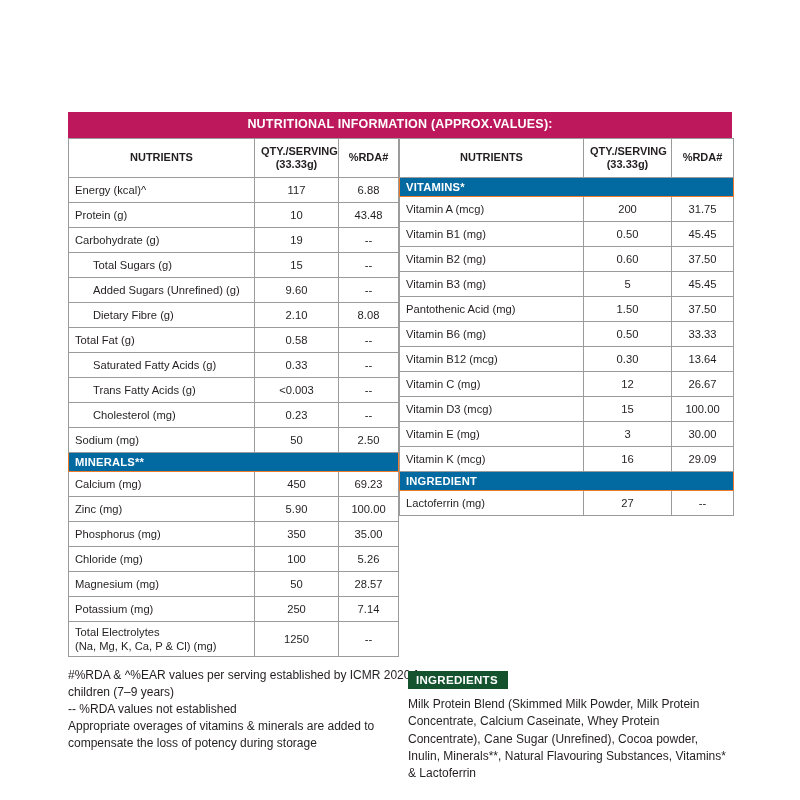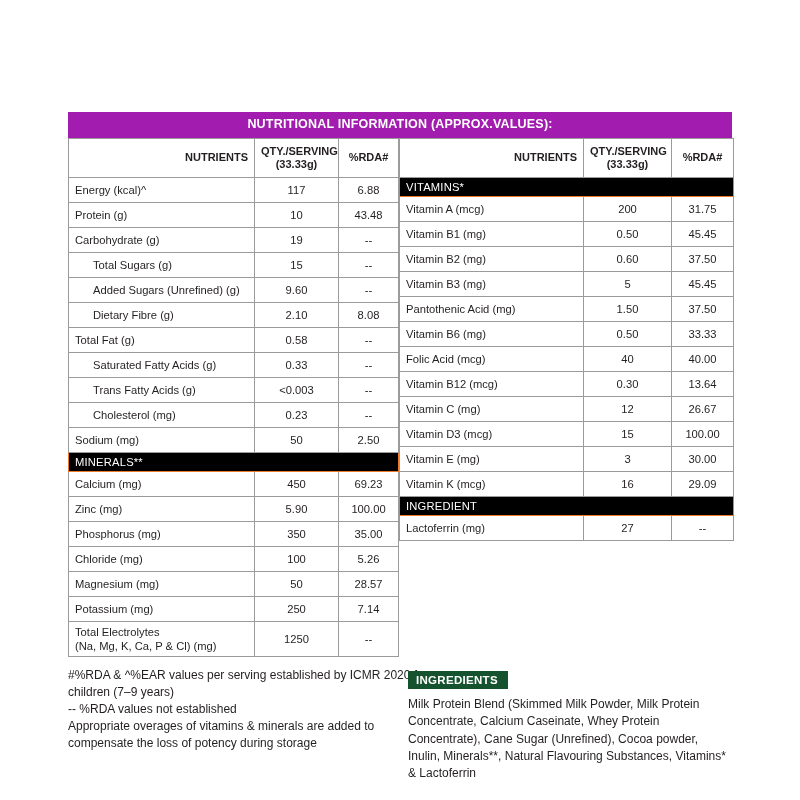--- a/index.html
+++ b/index.html
@@ -15,21 +15,21 @@
     position: relative;
     overflow: hidden;
   }
   .page {
     position: absolute;
     left: 68px;
     top: 112px;
     width: 664px;
   }
   .banner {
-    background: #a21caf;
+    background: #be185d;
     color: #ffffff;
     text-align: center;
     font-size: 12.5px;
     font-weight: bold;
     letter-spacing: 0.2px;
     padding: 6px 0 6px 0;
     line-height: 1.1;
   }
   .serving {
     text-align: center;
@@ -53,41 +53,41 @@
   table, td, th {
     border: 1px solid #9b9b9b;
   }
   th, td {
     padding: 3px 6px;
     vertical-align: middle;
   }
   thead th {
     font-size: 11px;
     font-weight: bold;
-    text-align: right;
+    text-align: center;
     height: 32px;
     line-height: 1.15;
   }
   thead th.num {
     text-align: center;
   }
   td.name {
     text-align: left;
     white-space: nowrap;
     overflow: hidden;
   }
   td.num {
     text-align: center;
   }
   .indent1 { padding-left: 24px; }
   .indent2 { padding-left: 24px; }
   tr.section td {
-    background: #000000;
+    background: #0369a1;
     color: #ffffff;
-    font-weight: normal;
+    font-weight: bold;
     border-color: #ef7b28;
     letter-spacing: 0.2px;
   }
   tr.row td { height: 18px; }
   .two-line { line-height: 1.25; white-space: normal; }
   .ingredients-head {
     display: inline-block;
     background: #14532d;
     color: #ffffff;
     font-weight: bold;
@@ -278,25 +278,20 @@
             <td class="name">Pantothenic Acid (mg)</td>
             <td class="num">1.50</td>
             <td class="num">37.50</td>
           </tr>
           <tr class="row">
             <td class="name">Vitamin B6 (mg)</td>
             <td class="num">0.50</td>
             <td class="num">33.33</td>
           </tr>
           <tr class="row">
-            <td class="name">Folic Acid (mcg)</td>
-            <td class="num">40</td>
-            <td class="num">40.00</td>
-          </tr>
-          <tr class="row">
             <td class="name">Vitamin B12 (mcg)</td>
             <td class="num">0.30</td>
             <td class="num">13.64</td>
           </tr>
           <tr class="row">
             <td class="name">Vitamin C (mg)</td>
             <td class="num">12</td>
             <td class="num">26.67</td>
           </tr>
           <tr class="row">

